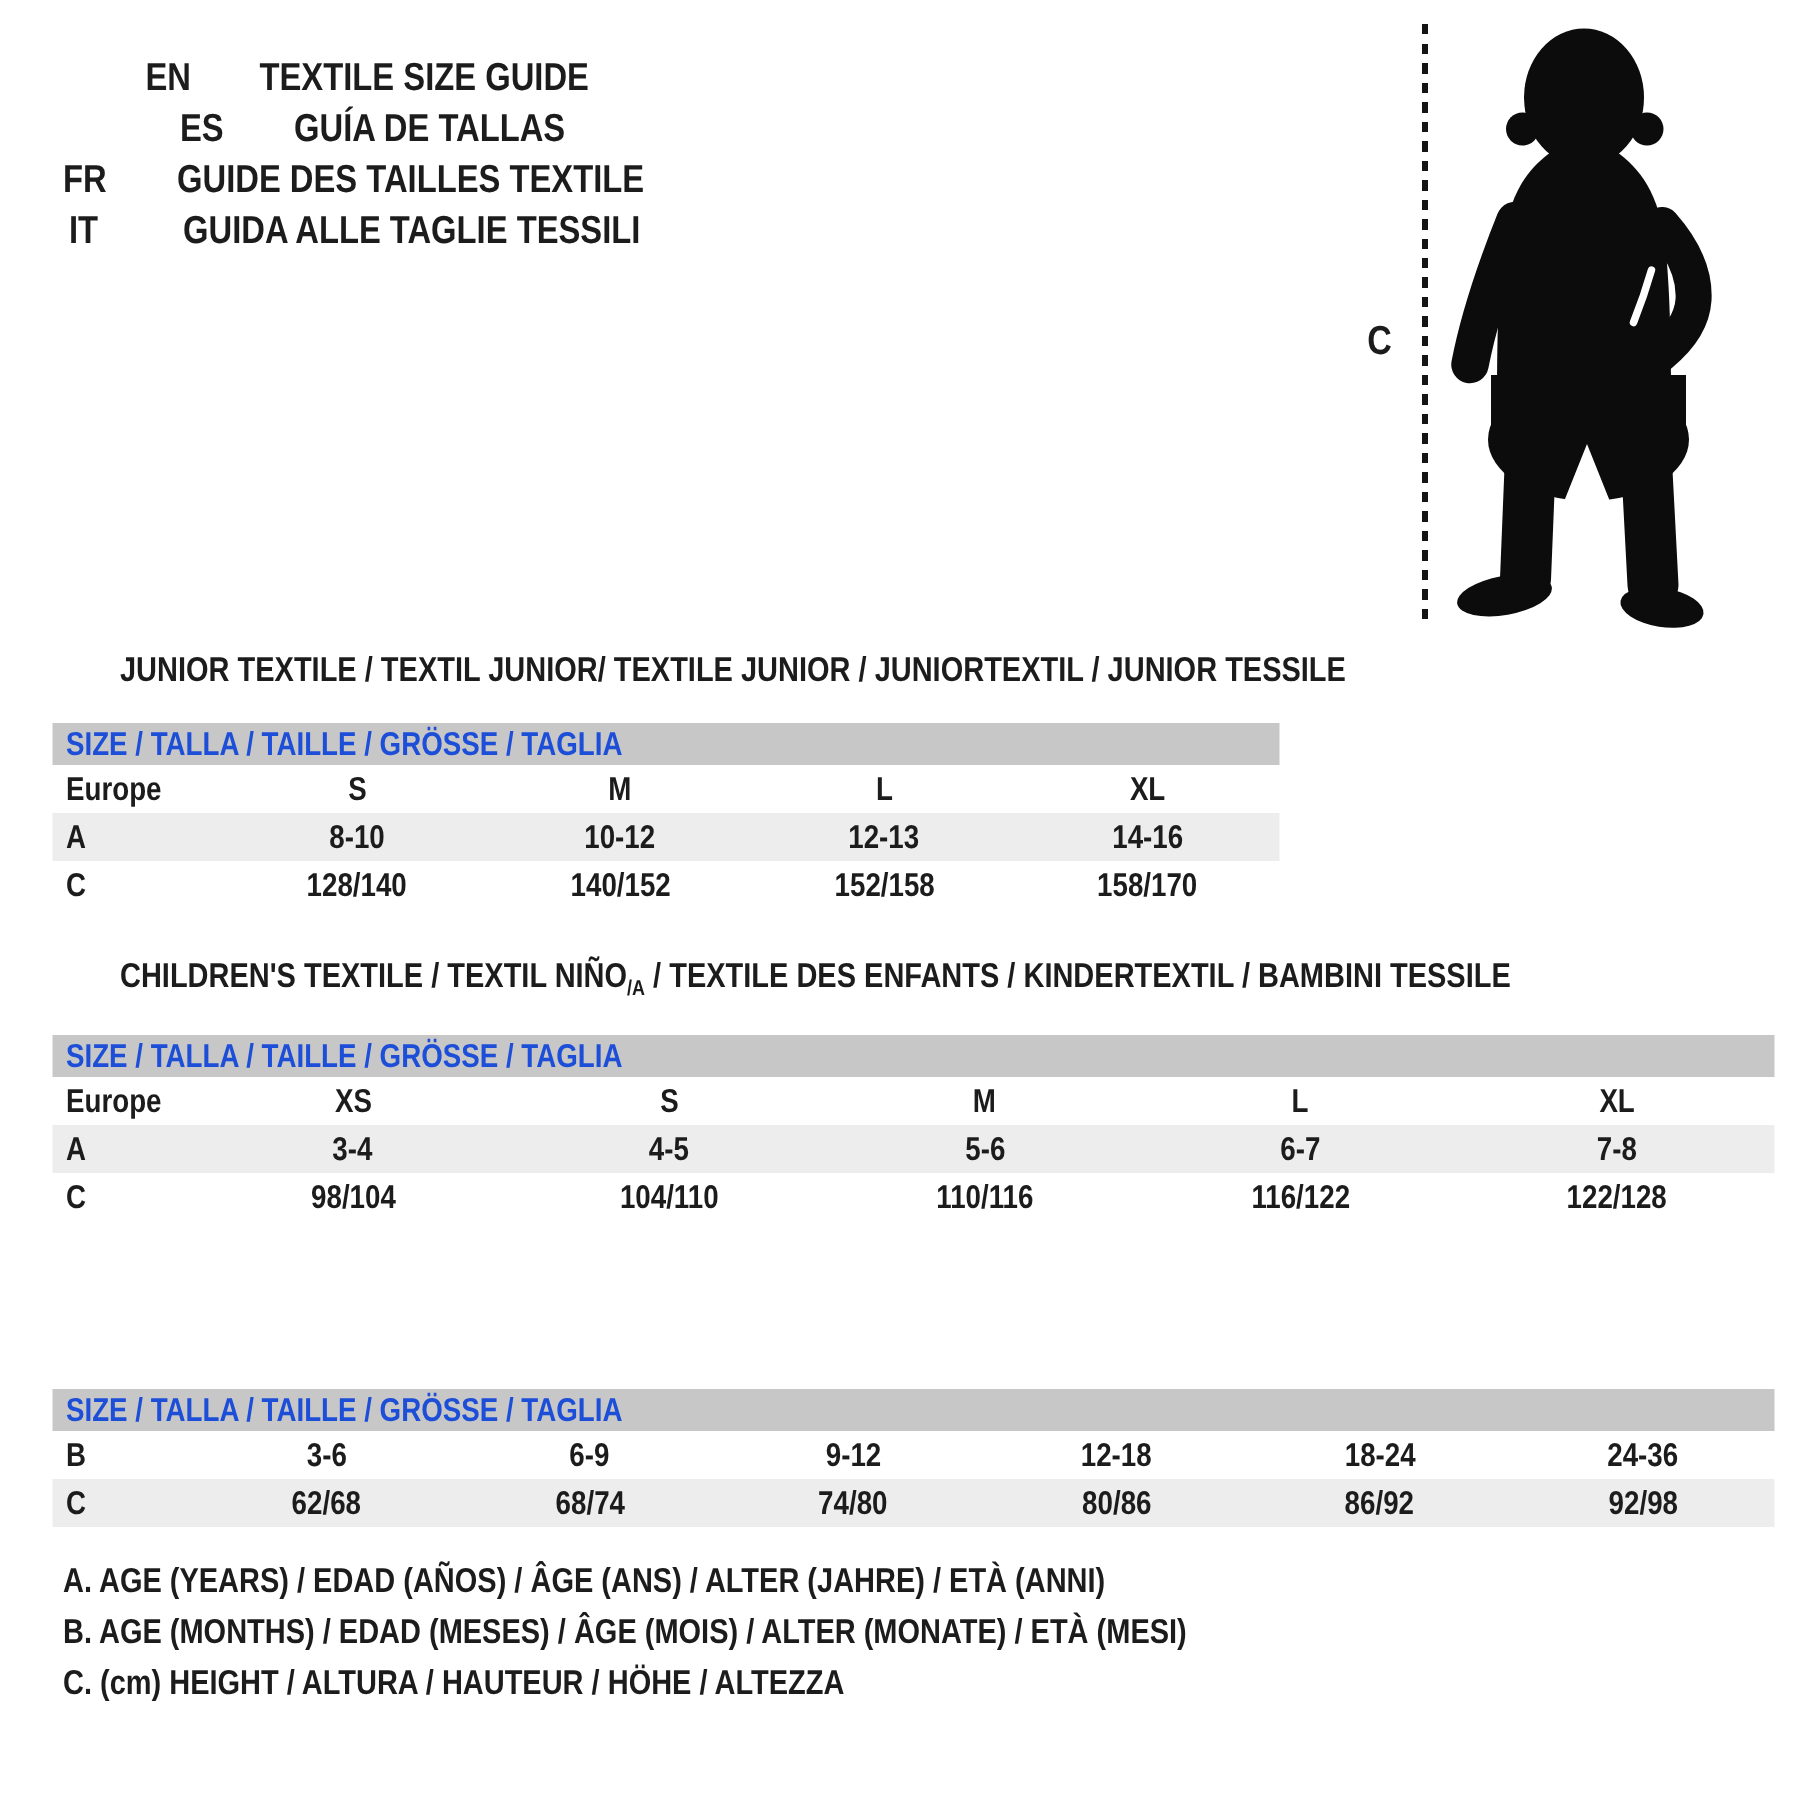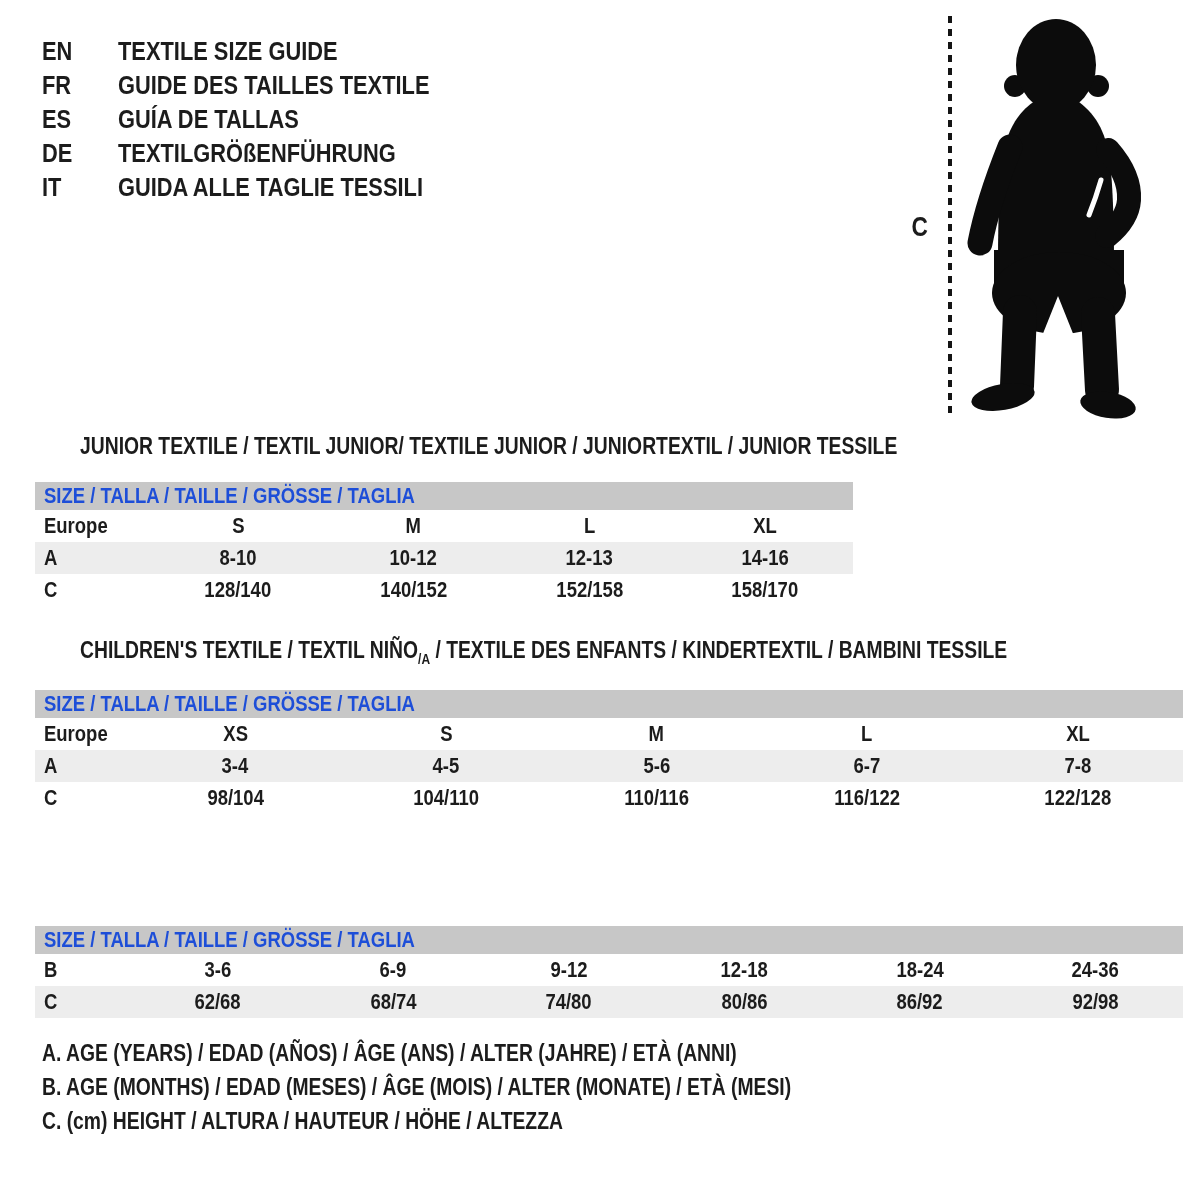--- a/index.html
+++ b/index.html
@@ -8,21 +8,21 @@
     background:#ffffff; color:#1c1c1c;
     font-family:"Liberation Sans","DejaVu Sans",sans-serif;
     font-weight:700;
   }
   
   .cx  { display:inline-block; transform:scaleX(0.84); transform-origin:0 50%; white-space:nowrap; }
   .cxc { display:inline-block; transform:scaleX(0.84); transform-origin:50% 50%; white-space:nowrap; }
 
   
   .langs { position:absolute; left:42px; top:34px; font-size:26px; }
-  .lang-row { display:flex; height:34px; align-items:center; }
+  .lang-row { display:flex; height:34px; align-items:center;justify-content:center; }
   .lang-code { width:76px; flex:0 0 76px; }
 
   
   .measure-c { position:absolute; left:910px; top:212px; font-size:27px; }
   .dash-line {
     position:absolute; left:948px; top:16px; width:4px; height:402px;
     background:repeating-linear-gradient(to bottom, #141414 0 7px, transparent 7px 13px);
   }
   .baby-svg { position:absolute; left:958px; top:12px; }
   .sil  { fill:var(--silhouette,#0c0c0c); }
@@ -54,30 +54,26 @@
 <body>
 
 <div class="canvas">
 
   <div class="langs">
     <div class="lang-row">
       <span class="lang-code"><span class="cx">EN</span></span>
       <span class="cx">TEXTILE SIZE GUIDE</span>
     </div>
     <div class="lang-row">
+      <span class="lang-code"><span class="cx">ES</span></span>
+      <span class="cx">GUÍA DE TALLAS</span>
+    </div>
+    <div class="lang-row">
       <span class="lang-code"><span class="cx">FR</span></span>
       <span class="cx">GUIDE DES TAILLES TEXTILE</span>
-    </div>
-    <div class="lang-row">
-      <span class="lang-code"><span class="cx">ES</span></span>
-      <span class="cx">GUÍA DE TALLAS</span>
-    </div>
-    <div class="lang-row">
-      <span class="lang-code"><span class="cx">DE</span></span>
-      <span class="cx">TEXTILGRÖßENFÜHRUNG</span>
     </div>
     <div class="lang-row">
       <span class="lang-code"><span class="cx">IT</span></span>
       <span class="cx">GUIDA ALLE TAGLIE TESSILI</span>
     </div>
   </div>
 
   <span class="measure-c"><span class="cxc">C</span></span>
   <div class="dash-line"></div>
   <svg class="baby-svg" width="192" height="412" viewBox="0 0 192 412" aria-hidden="true">

